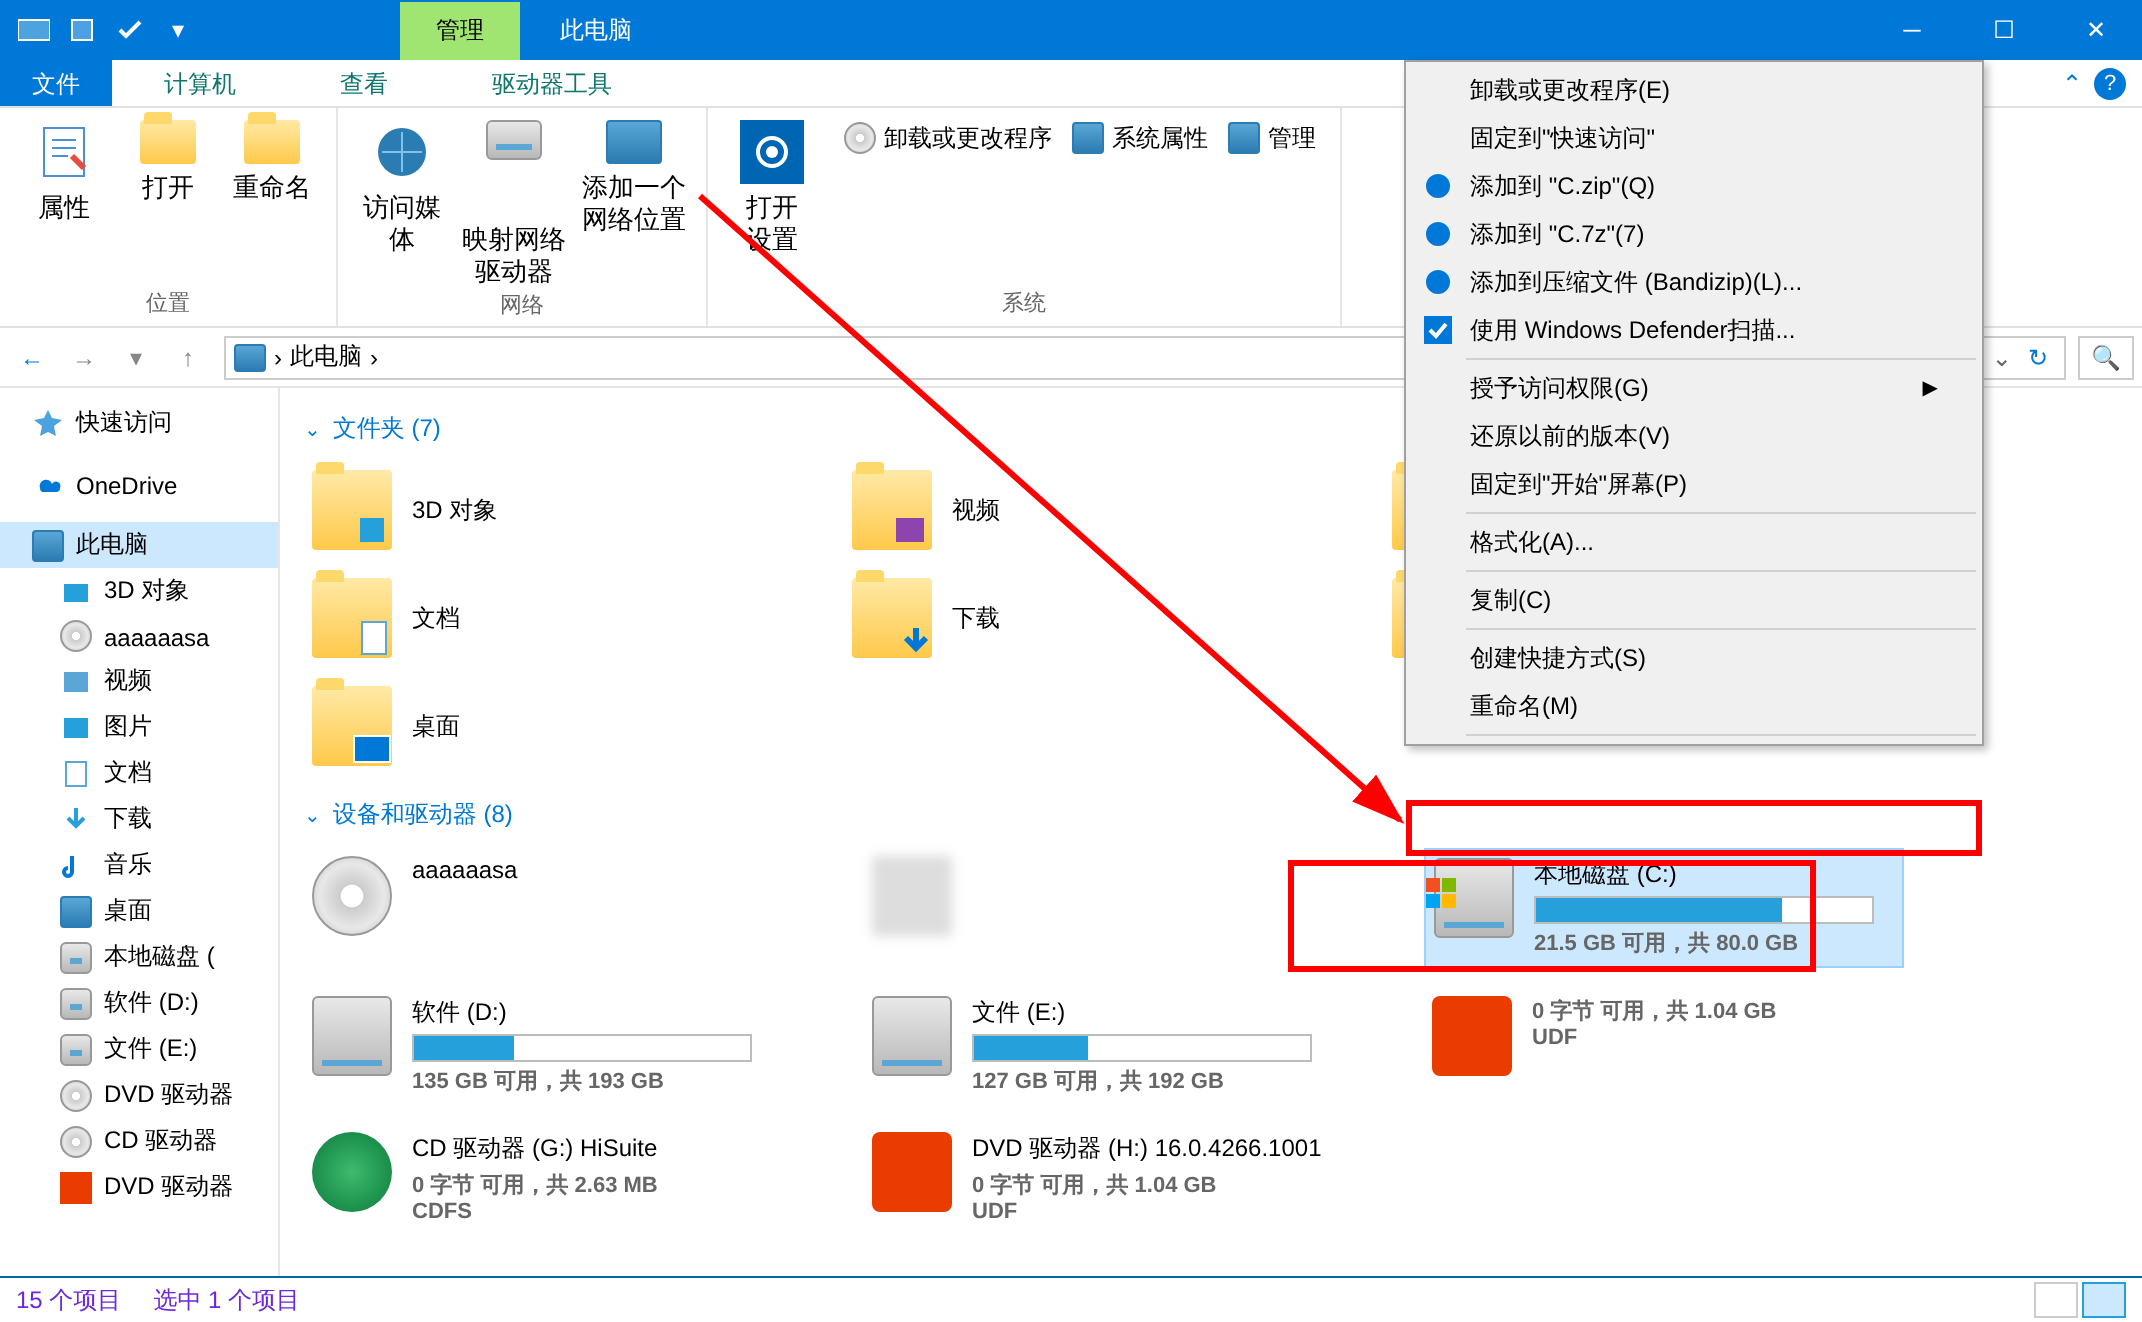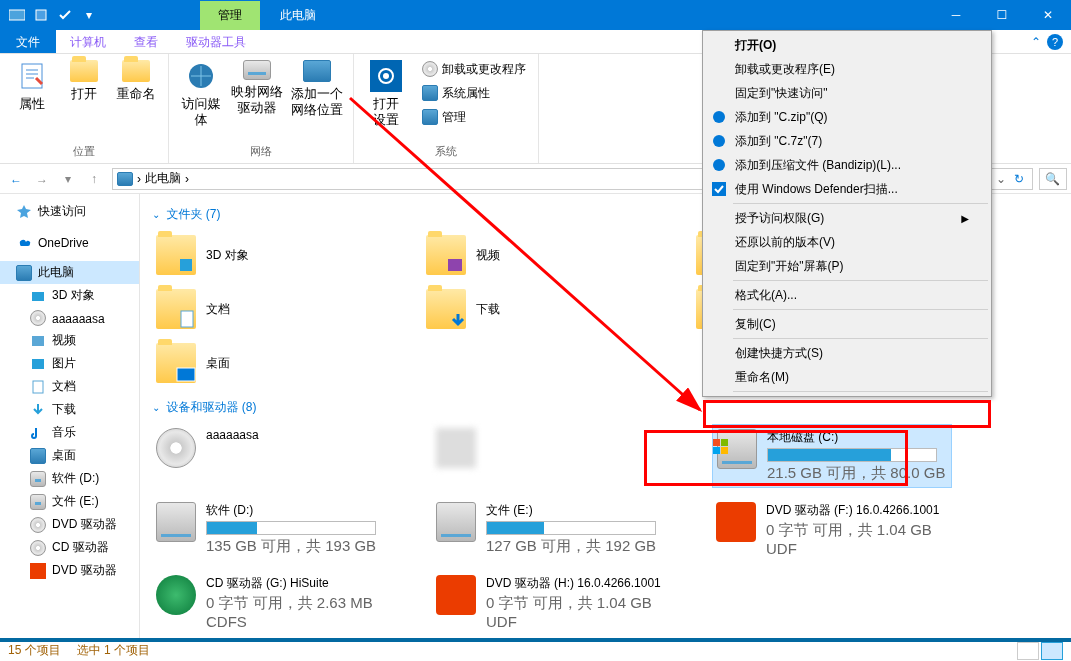--- a/index.html
+++ b/index.html
@@ -7,33 +7,33 @@
 
 .titlebar { height: 30px; background: #0078d7; display: flex; align-items: center; color: #fff; }
 .titlebar .qat { display: flex; align-items: center; padding-left: 6px; gap: 2px; }
 .titlebar .qat .qicon { width: 22px; height: 22px; display:flex; align-items:center; justify-content:center; }
 .titlebar .tab-manage { background: #a0e472; color: #000; padding: 6px 18px; margin-left: 100px; }
 .titlebar .title { padding: 0 20px; }
 .winctrls { margin-left: auto; display: flex; }
 .winctrls div { width: 46px; height: 30px; display:flex; align-items:center; justify-content:center; color:#fff; }
 
 .tabs { height: 24px; background: #fff; display: flex; align-items: stretch; border-bottom: 1px solid #e1e1e1; }
-.tabs .tab { padding: 4px 14px; color: #8b5cf6; }
+.tabs .tab { padding: 4px 26px; color: #0f766e; }
 .tabs .tab.file { background: #0078d7; color: #fff; padding: 4px 16px; }
 .tabs .spacer { flex: 1; }
 .tabs .rhs { display:flex; align-items:center; gap:6px; padding-right:8px; color:#0078d7; }
 
 .ribbon { height: 110px; background: #fff; border-bottom: 1px solid #e1e1e1; display: flex; position: relative; }
 .rgroup { border-right: 1px solid #e5e5e5; padding: 4px 8px 2px; display:flex; flex-direction:column; align-items:center; }
 .rgroup .items { display:flex; gap: 4px; align-items:flex-start; }
 .rgroup .glabel { color:#666; font-size:11px; margin-top:auto; padding-bottom:2px; }
 .rbtn { display:flex; flex-direction:column; align-items:center; width: 48px; padding: 2px; }
 .rbtn .ico { width:32px; height:32px; margin-bottom:4px; display:flex; align-items:center; justify-content:center; }
 .rbtn .lbl { font-size:13px; text-align:center; line-height:1.2; }
-.smallstack { display:flex; flex-direction:column; gap:2px; padding-left:4px; }
+.smallstack { display:flex; flex-direction:row; gap:2px; padding-left:4px;align-items:center; }
 .srow { display:flex; align-items:center; gap:4px; font-size:11px; height:22px; padding:0 4px; }
 .srow .si { width:16px; height:16px; }
 
 .navbar { height: 30px; border-bottom:1px solid #e5e5e5; display:flex; align-items:center; padding: 0 4px; gap:2px; }
 .navbar .navbtn { width:24px; height:24px; display:flex; align-items:center; justify-content:center; color:#888; }
 .navbar .navbtn.active { color:#0078d7; }
 .addressbar { flex:1; height:22px; border:1px solid #ccc; display:flex; align-items:center; padding:0 4px; gap:4px; margin: 0 4px;}
 .searchbtn { width:28px; height:22px; border:1px solid #ccc; display:flex; align-items:center; justify-content:center; color:#0078d7; }
 
 .body { display:flex; height: calc(661px - 30px - 24px - 110px - 30px - 23px); }
@@ -49,24 +49,24 @@
 .folder-grid { display:flex; flex-wrap:wrap; gap: 0 40px; }
 .folder-item { display:flex; align-items:center; gap:10px; width: 230px; padding:4px; margin-bottom:6px; }
 .folder-item .ficon { width:40px; height:40px; }
 
 .drive-item { display:flex; align-items:flex-start; gap:10px; width:240px; padding:4px; margin-bottom:10px; }
 .drive-item .dicon { width:40px; height:40px; flex-shrink:0; }
 .drive-item .dinfo { flex:1; }
 .drive-item .dname { margin-bottom:2px; }
 .progress { width:170px; height:14px; border:1px solid #bcbcbc; background:#fff; margin-bottom:2px; }
 .progress .fill { height:100%; background:#26a0da; }
-.dsub { color:#666; font-size:15px; }
+.dsub { color:#666; font-size:11px;font-weight:bold; }
 .drive-item.selected { background:#cce8ff; border:1px solid #99d1ff; }
 
-.statusbar { height:23px; border-top:4px solid #0369a1; display:flex; align-items:flex-start; padding:0 8px; gap:16px; color:#a16207; }
+.statusbar { height:23px; border-top:1px solid #0369a1; display:flex; align-items:center; padding:0 8px; gap:16px; color:#6d28d9; }
 .statusbar .rhs { margin-left:auto; display:flex; gap:2px;}
 .statusbar .vbtn { width:22px; height:18px; border:1px solid #ccc; }
 .statusbar .vbtn.active{ background:#cce8ff; border-color:#26a0da;}
 
 .ctxmenu { position:absolute; top:30px; left:702px; width:290px; background:#f0f0f0; border:1px solid #a0a0a0; box-shadow:2px 2px 4px rgba(0,0,0,0.25); z-index:100; padding:2px; }
 .ctxmenu .mi { display:flex; align-items:center; height:24px; padding:0 20px 0 30px; position:relative; }
 .ctxmenu .mi.bold { font-weight:bold; }
 .ctxmenu .mi .micon { position:absolute; left:6px; width:16px; height:16px; }
 .ctxmenu .mi .arrow { margin-left:auto; font-size:10px; }
 .ctxmenu .sep { height:1px; background:#d0d0d0; margin:2px 1px 2px 28px; }
@@ -154,21 +154,21 @@
           <div class="ico">
             <svg width="30" height="30">
               <circle cx="15" cy="15" r="12" fill="#2b7cb3"></circle>
               <path d="M5 15h20M15 5v20" stroke="#7fc4e8"></path>
             </svg>
           </div>
           <div class="lbl">访问媒体</div>
         </div>
       <div class="rbtn" style="width:56px;">
           <div class="ico drive-ico" style="width:28px;height:20px;"></div>
-          <div class="lbl" style="white-space:pre-line;">映射网络
+          <div class="lbl" style="white-space:pre-line;margin-top:28px;">映射网络
 驱动器</div>
         </div>
       <div class="rbtn" style="width:56px;">
           <div class="ico pc-ico" style="width:28px;height:22px;"></div>
           <div class="lbl" style="white-space:pre-line;">添加一个
 网络位置</div>
         </div>
     </div>
     <div class="glabel">网络</div>
   </div>
@@ -278,20 +278,24 @@
           <path d="M6 3v8a2 2 0 11-2-2" stroke="#0078d7" fill="none" stroke-width="2"></path>
         </svg>
         <span>音乐</span>
       </div>
     <div class="sbitem sub">
         <div class="sicon pc-ico"></div>
         <span>桌面</span>
       </div>
     <div class="sbitem sub">
         <div class="sicon drive-ico"></div>
+        <span>本地磁盘 (</span>
+      </div>
+    <div class="sbitem sub">
+        <div class="sicon drive-ico"></div>
         <span>软件 (D:)</span>
       </div>
     <div class="sbitem sub">
         <div class="sicon drive-ico"></div>
         <span>文件 (E:)</span>
       </div>
     <div class="sbitem sub">
         <div class="sicon disc-ico"></div>
         <span>DVD 驱动器</span>
       </div>
@@ -421,21 +425,20 @@
             <div class="dname">文件 (E:)</div>
             <div class="progress">
               <div class="fill" style="width:34%"></div>
             </div>
             <div class="dsub">127 GB 可用，共 192 GB</div>
           </div>
         </div>
         <div class="drive-item">
           <div class="dicon" style="background:#eb3c00;border-radius:4px;"></div>
           <div class="dinfo">
-            <div class="dname">DVD 驱动器 (F:) 16.0.4266.1001</div>
             <div class="dsub">0 字节 可用，共 1.04 GB</div>
             <div class="dsub">UDF</div>
           </div>
         </div>
         <div class="drive-item">
           <div class="dicon" style="background:radial-gradient(circle,#3dbb6e,#0b7a3b);border-radius:50%;"></div>
           <div class="dinfo">
             <div class="dname">CD 驱动器 (G:) HiSuite</div>
             <div class="dsub">0 字节 可用，共 2.63 MB</div>
             <div class="dsub">CDFS</div>
@@ -456,23 +459,20 @@
 <div class="statusbar">
   <span>15 个项目</span>
   <span>选中 1 个项目</span>
   <div class="rhs">
     <div class="vbtn"></div>
     <div class="vbtn active"></div>
   </div>
 </div>
 
 <div class="ctxmenu">
-  <div class="mi bold">
-      <span>打开(O)</span>
-    </div>
   <div class="mi">
       <span>卸载或更改程序(E)</span>
     </div>
   <div class="mi">
       <span>固定到"快速访问"</span>
     </div>
   <div class="mi">
       <svg class="micon" viewBox="0 0 16 16">
         <circle cx="8" cy="8" r="6" fill="#0078d7"></circle>
       </svg>

